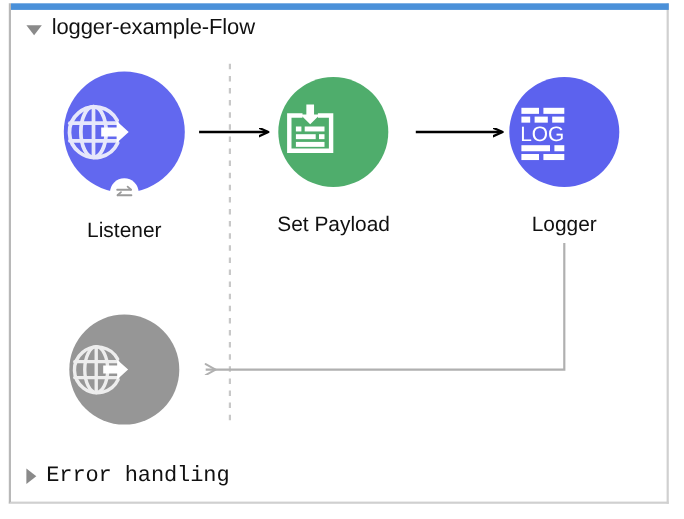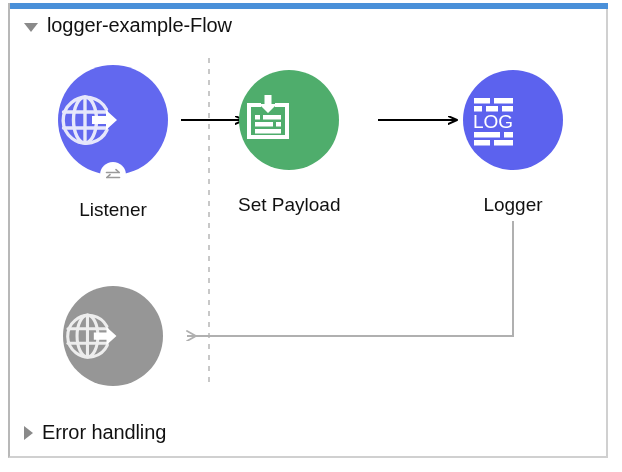--- a/index.html
+++ b/index.html
@@ -47,21 +47,21 @@
 
   
   .flow-header {
     position: absolute;
     display: flex;
     align-items: center;
     gap: 9px;
     white-space: nowrap;
   }
   .flow-header-top { left: 24px; top: 14px; }
-  .flow-header-bottom { left: 24px; top: 421px; }
+  .flow-header-bottom { left: 24px; top: 421px; font-family: Liberation Mono, monospace; }
 
   .tri {
     width: 0; height: 0;
     flex: 0 0 auto;
   }
   .tri-down {
     border-left: 7px solid transparent;
     border-right: 7px solid transparent;
     border-top: 9px solid #8a8a8a;
     margin-top: 3px;
@@ -95,21 +95,21 @@
     margin-top: 24px;
     font-size: 19px;
     color: #111111;
     white-space: nowrap;
     text-align: center;
   }
 
   .node-listener { left: 58px; top: 65px; }
   .node-listener .node-circle { width: 110px; height: 110px; background: #6268ef; }
 
-  .node-setpayload { left: 238px; top: 70px; }
+  .node-setpayload { left: 252px; top: 70px; }
   .node-setpayload .node-circle { width: 100px; height: 100px; background: #4fad6c; }
 
   .node-logger { left: 463px; top: 70px; }
   .node-logger .node-circle { width: 100px; height: 100px; background: #5c62ee; }
 
   .node-error { left: 63px; top: 286px; }
   .node-error .node-circle { width: 100px; height: 100px; background: #969696; }
 
   .sync-badge {
     position: absolute;

